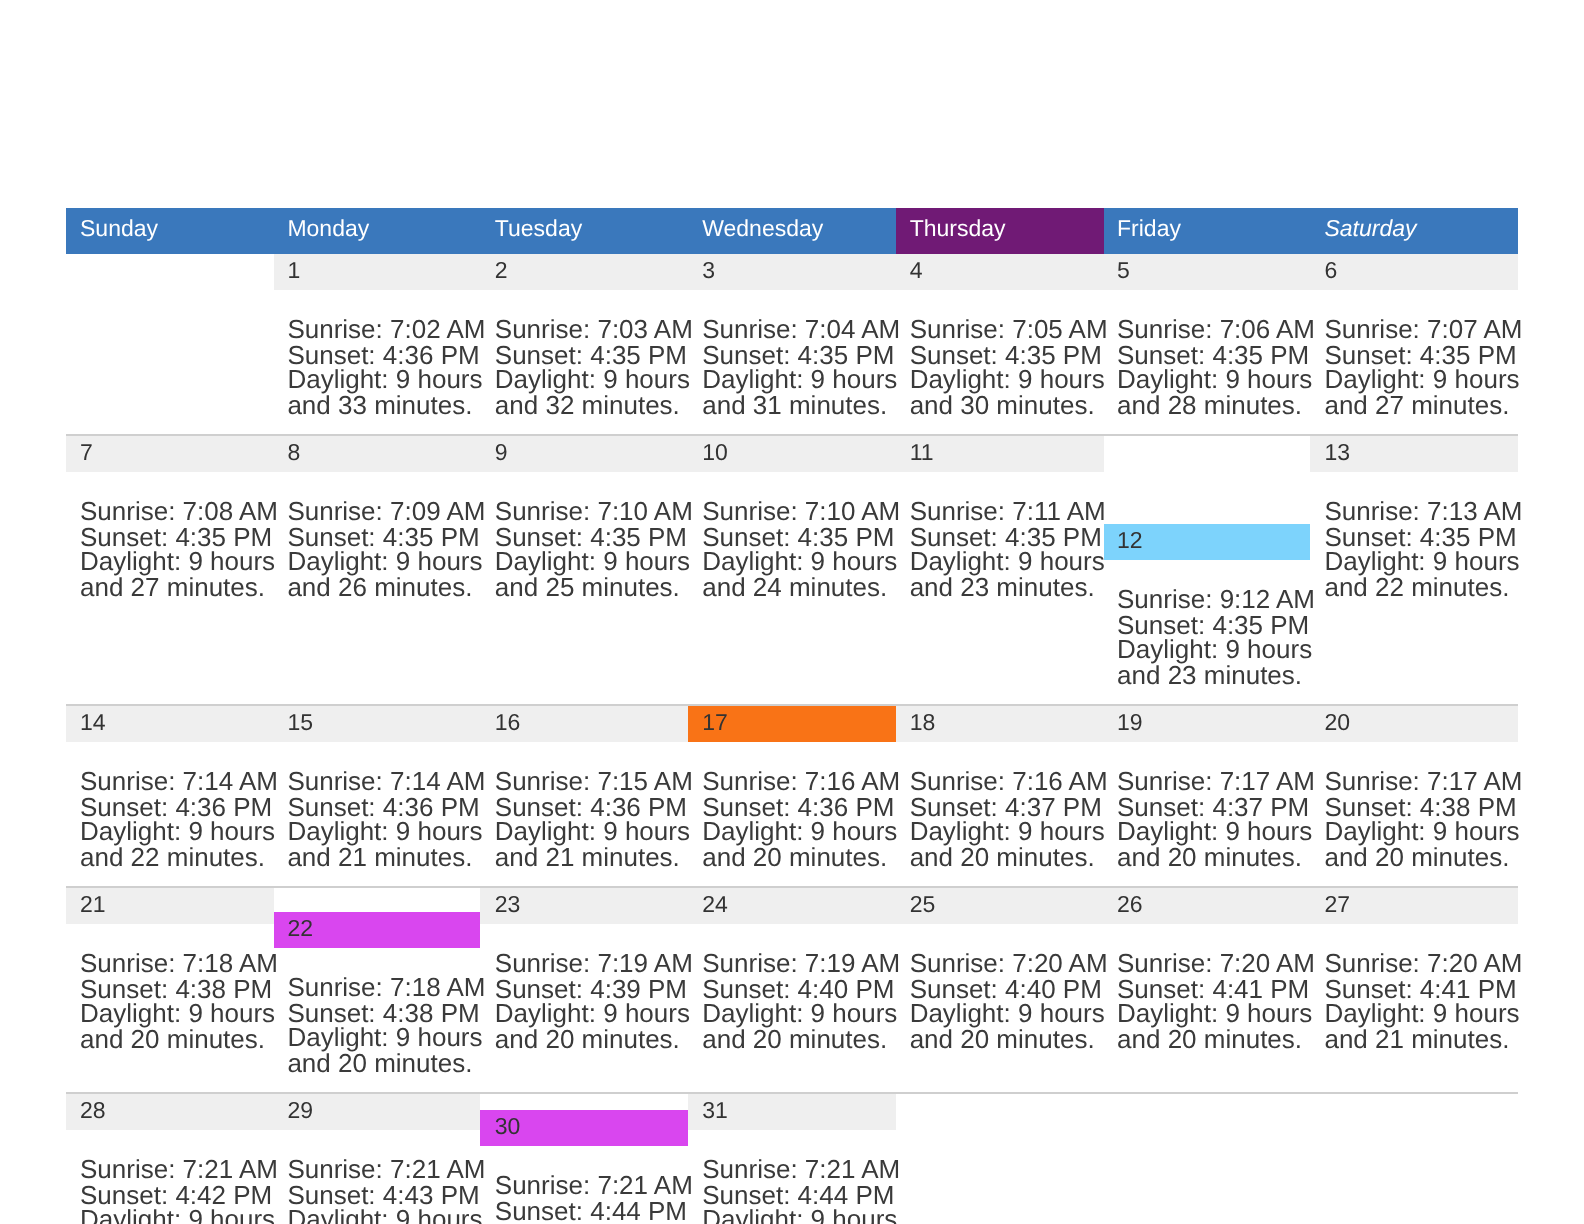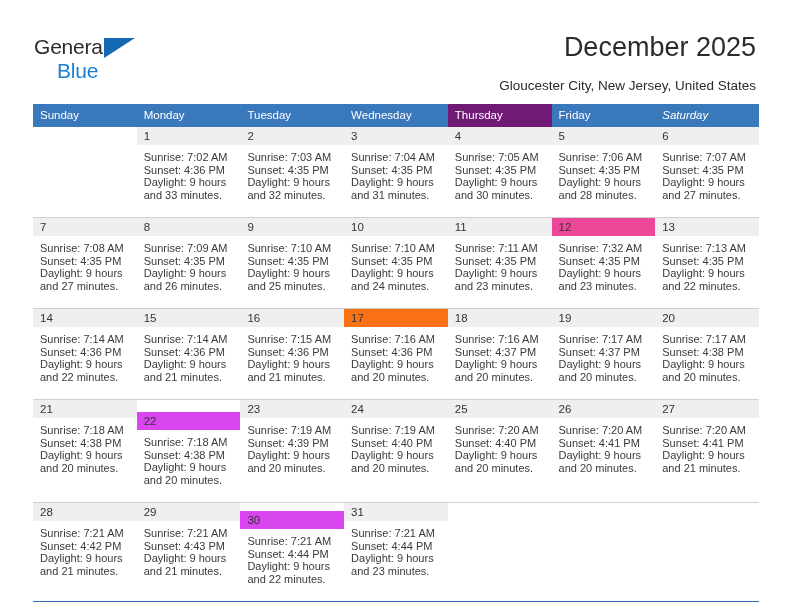--- a/index.html
+++ b/index.html
@@ -117,22 +117,22 @@
     color: #333333;
     padding: 3px 0 3px 7px;
     height: 12px;
     line-height: 12px;
   }
   .daycell.empty .daynum {
     background: transparent;
     color: transparent;
   }
   .info {
-    padding: 6px 6px 0 7px;
-    font-size: 11px;
+    padding: 14px 6px 0 7px;
+    font-size: 13px;
     line-height: 12.6px;
     color: #3a3a3a;
   }
   .info div {
     white-space: nowrap;
   }
   tr.week + tr.sep td {
     height: 1px;
     padding: 0;
     line-height: 0;
@@ -143,34 +143,20 @@
     background: #cfcfcf;
     font-size: 0;
     line-height: 0;
   }
 </style>
 </head>
 <body>
 
 <div class="page">
 
-  <div class="header">
-
-    <div class="logo">
-      <div class="logo-row1">
-        <span>General</span>
-        <span class="logo-tri" style="border-left-color: rgb(18, 104, 179);"></span>
-      </div>
-      <div class="logo-row2" style="color: rgb(26, 127, 212);">Blue</div>
-    </div>
-
-    <div class="title">December 2025</div>
-    <div class="subtitle">Gloucester City, New Jersey, United States</div>
-
-  </div>
 
   <table class="calendar">
     <thead>
       <tr>
         <th style="background: rgb(58, 120, 188); margin-left: 25px;">Sunday</th>
         <th style="background: rgb(58, 120, 188);">Monday</th>
         <th style="background: rgb(58, 120, 188);">Tuesday</th>
         <th style="background: rgb(58, 120, 188);">Wednesday</th>
         <th style="background: #701a75;">Thursday</th>
         <th style="background: rgb(58, 120, 188);">Friday</th>
@@ -307,23 +293,23 @@
               <div class="info">
                 <div>Sunrise: 7:11 AM</div>
                 <div>Sunset: 4:35 PM</div>
                 <div>Daylight: 9 hours</div>
                 <div>and 23 minutes.</div>
               </div>
             </div>
           </td>
           <td>
             <div class="daycell">
-              <div class="daynum" style="background: #ec4899;">12</div>
-              <div class="info">
-                <div>Sunrise: 7:32 AM</div>
+              <div class="daynum" style="background: #7dd3fc; margin-top: 44px;">12</div>
+              <div class="info">
+                <div>Sunrise: 9:12 AM</div>
                 <div>Sunset: 4:35 PM</div>
                 <div>Daylight: 9 hours</div>
                 <div>and 23 minutes.</div>
               </div>
             </div>
           </td>
           <td>
             <div class="daycell">
               <div class="daynum" style="background: rgb(239, 239, 239);">13</div>
               <div class="info">

